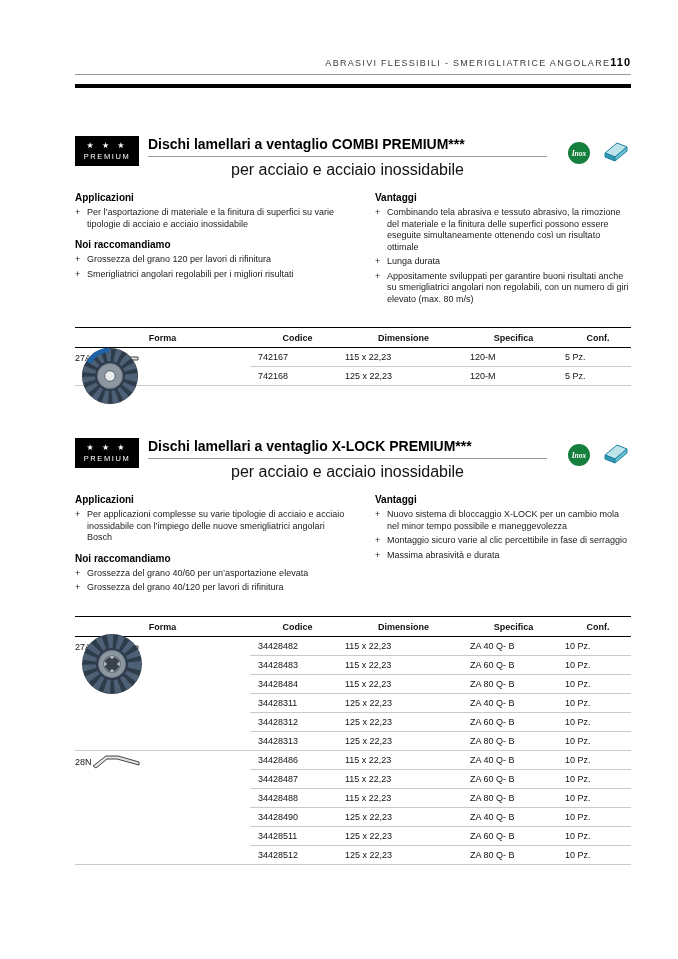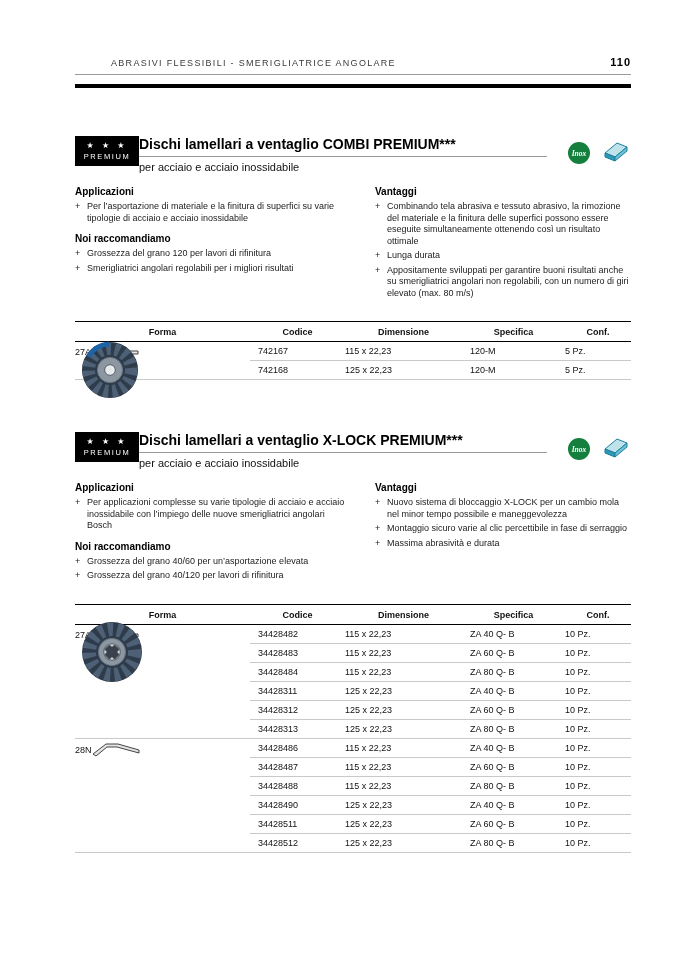--- a/index.html
+++ b/index.html
@@ -3,37 +3,37 @@
 <meta charset="utf-8">
 <style>
   html,body{margin:0;padding:0;}
   body{
     width:678px;height:959px;background:#ffffff;position:relative;
     font-family:"Liberation Sans", sans-serif;color:#1a1a1a;overflow:hidden;
   }
   .page{position:absolute;left:75px;top:56px;width:556px;}
 
   
-  .pagehead{display:flex;justify-content:space-between;align-items:baseline;margin-left:36px;}
+  .pagehead{display:flex;justify-content:flex-end;align-items:baseline;}
   .ph-title{font-size:9px;letter-spacing:1.3px;color:#3a3a3a;}
   .ph-num{font-size:11px;font-weight:bold;letter-spacing:1px;color:#000;}
   .rule-thin{border-top:1px solid #9a9a9a;margin-top:6px;}
   .rule-thick{height:4px;background:#000;margin-top:9px;}
 
   
   .product{margin-top:48px;}
   .prod-head{position:relative;display:flex;align-items:flex-start;}
   .badge{width:64px;height:30px;background:#000;color:#fff;flex:0 0 auto;
          display:flex;flex-direction:column;align-items:center;justify-content:center;}
   .badge .stars{font-size:8px;letter-spacing:3px;line-height:10px;}
   .badge .blabel{font-size:7.5px;font-weight:normal;letter-spacing:1.6px;line-height:9px;margin-top:1px;}
-  .title-block{flex:1;margin-left:0;margin-right:84px;}
+  .title-block{flex:1;margin-left:9px;margin-right:84px;}
   .title-block h2{margin:0;font-size:14px;line-height:16px;font-weight:bold;color:#000;}
   .title-rule{border-top:1px solid #9a9a9a;margin-top:4px;}
-  .subtitle{font-size:11px;margin-top:4px;color:#111;}
+  .subtitle{font-size:16px;margin-top:4px;color:#111;text-align:center;}
   .mat-icons{position:absolute;right:2px;top:3px;display:flex;gap:13px;align-items:center;}
   .inox{width:22px;height:22px;border-radius:50%;background:#15803d;color:#fff;
         display:flex;align-items:center;justify-content:center;
         font-family:"Liberation Serif", serif;font-style:italic;font-weight:bold;font-size:7.5px;}
 
   
   .cols{display:flex;margin-top:13px;}
   .col-left{width:272px;flex:0 0 auto;}
   .col-right{flex:1;margin-left:28px;}
   .cols h3{margin:0 0 4px 0;font-size:10px;font-weight:bold;color:#000;}

